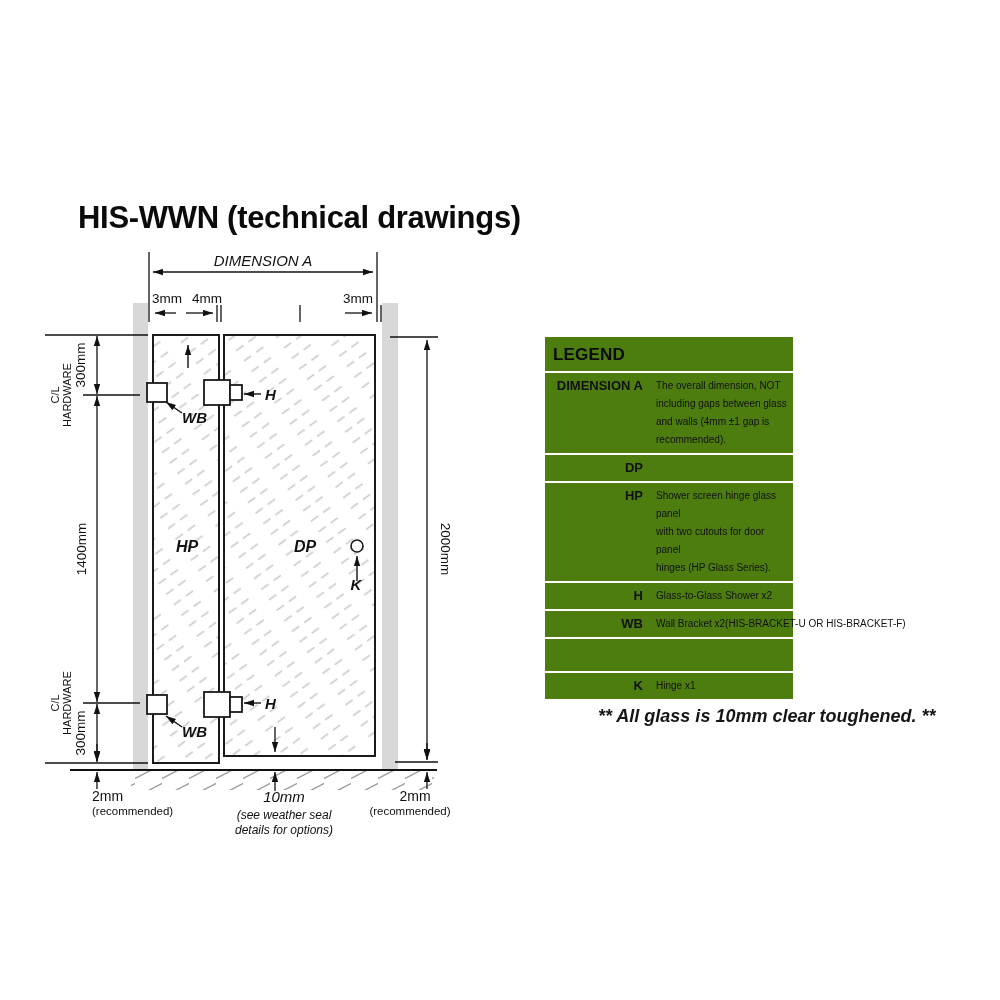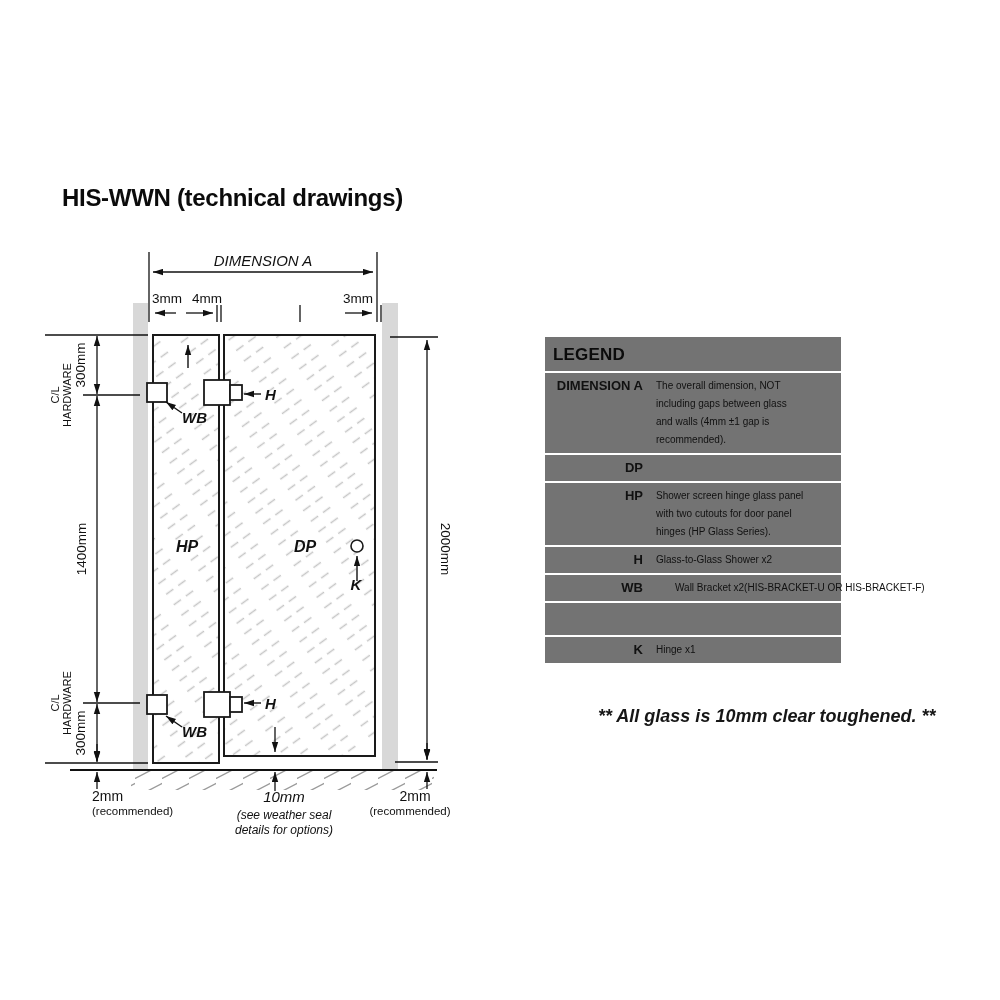--- a/index.html
+++ b/index.html
@@ -2,53 +2,53 @@
 <html><head>
 <meta charset="utf-8">
 <style>
   html,body{margin:0;padding:0;}
   body{
     width:1000px;height:1000px;position:relative;background:#ffffff;
     font-family:"Liberation Sans","DejaVu Sans",sans-serif;color:#111;
     overflow:hidden;
   }
   .page-title{
-    position:absolute;left:62px;top:184px;margin:0;
-    font-size:24px;font-weight:bold;letter-spacing:-0.3px;color:#0b0b0b;
+    position:absolute;left:62px;top:184px;margin:16px;
+    font-size:31px;font-weight:bold;letter-spacing:-0.3px;color:#0b0b0b;
     white-space:nowrap;
   }
   svg text{fill:#111;}
   .dimtxt{font-size:13.5px;}
   .dimtxt-sm{font-size:11px;}
   .ital{font-style:italic;}
   .lbl{font-style:italic;font-weight:bold;font-size:15px;}
   .lbl-big{font-style:italic;font-weight:bold;font-size:16px;}
 
   .legend{
-    position:absolute;left:545px;top:337px;width:296px;
-    background:#737373;
+    position:absolute;left:545px;top:337px;width:248px;
+    background:#4d7c0f;
   }
   .legend-title{
     font-size:17px;font-weight:bold;letter-spacing:0.2px;
     padding:8px 8px 6px 8px;color:#0b0b0b;
   }
   .legend-row{
     display:flex;align-items:flex-start;
     border-top:2px solid #ffffff;
     padding:4px 6px 4px 6px;
   }
   .legend-row.empty{min-height:24px;}
   .legend-term{
     flex:0 0 92px;text-align:right;font-weight:bold;
     font-size:13px;line-height:18px;padding-right:13px;white-space:nowrap;
   }
   .legend-desc{
     font-size:10px;line-height:18px;white-space:pre-line;
   }
-  .legend-row.nowrap .legend-desc{white-space:nowrap;margin-left:19px;}
+  .legend-row.nowrap .legend-desc{white-space:nowrap;}
   .legend-footnote{
     position:absolute;left:598px;top:706px;
     font-size:18px;font-style:italic;font-weight:bold;color:#161616;
     white-space:nowrap;
   }
 </style>
 </head>
 <body>
 
 <h1 class="page-title">HIS-WWN (technical drawings)</h1>

